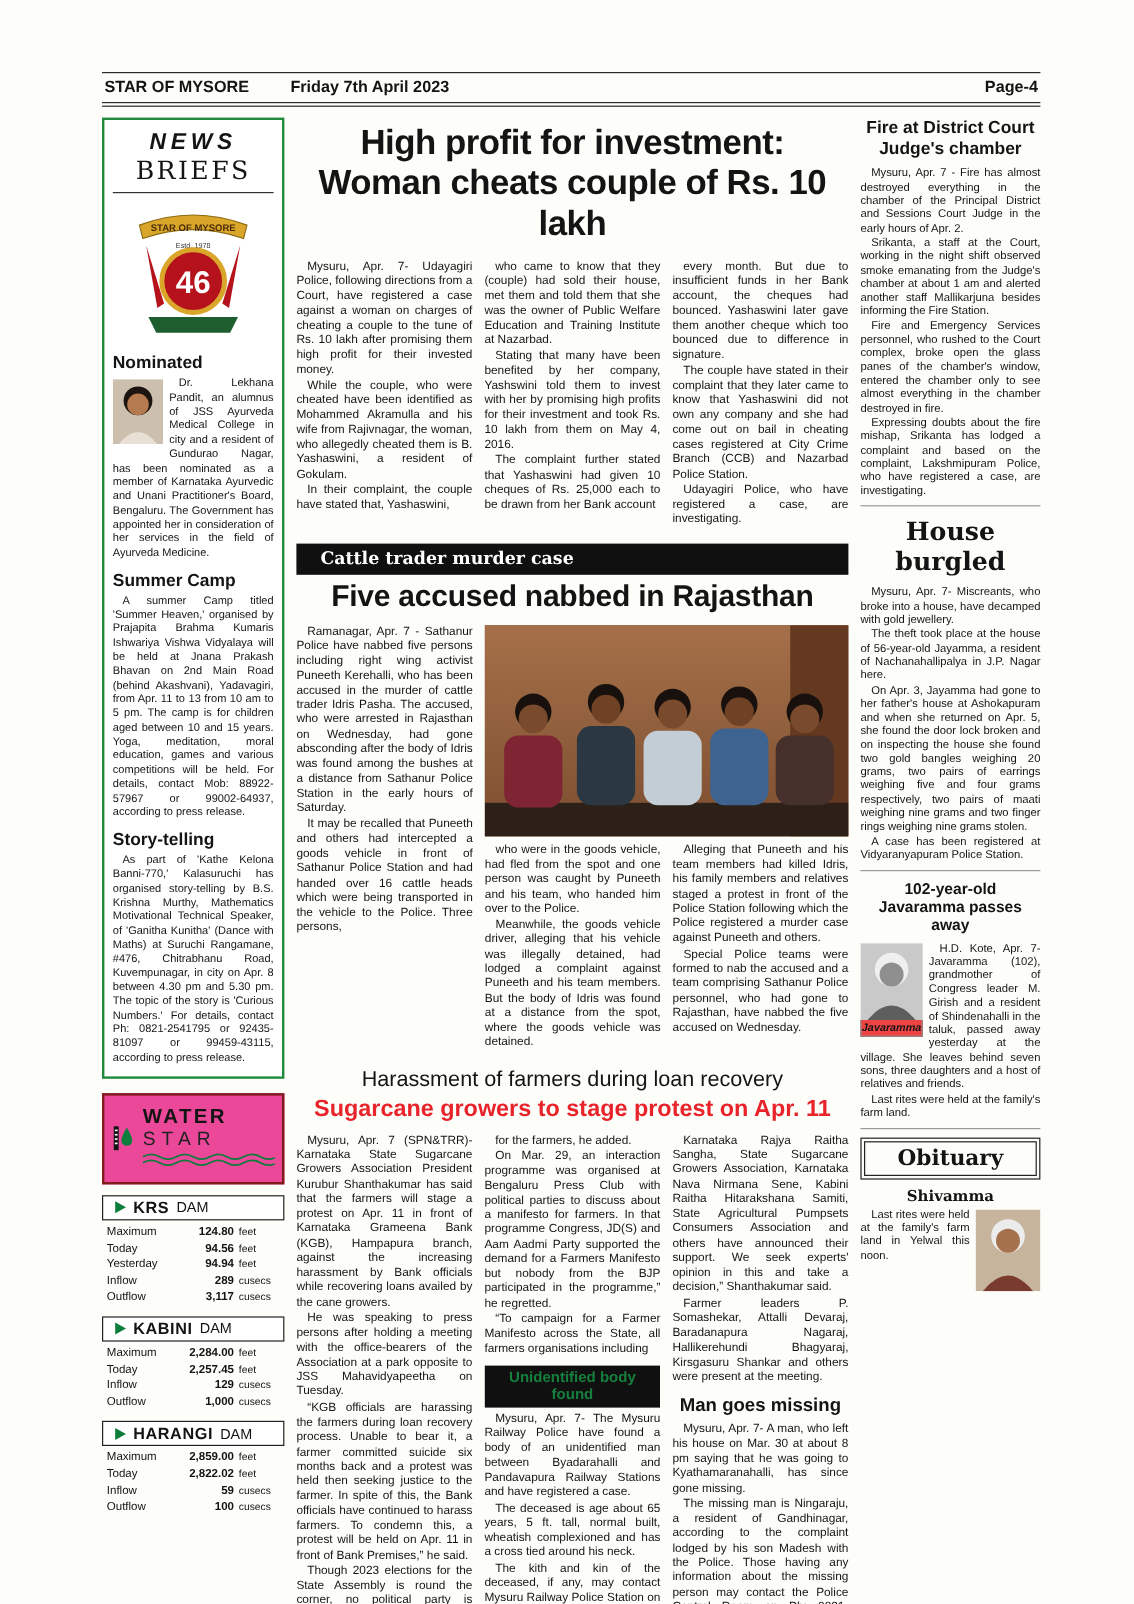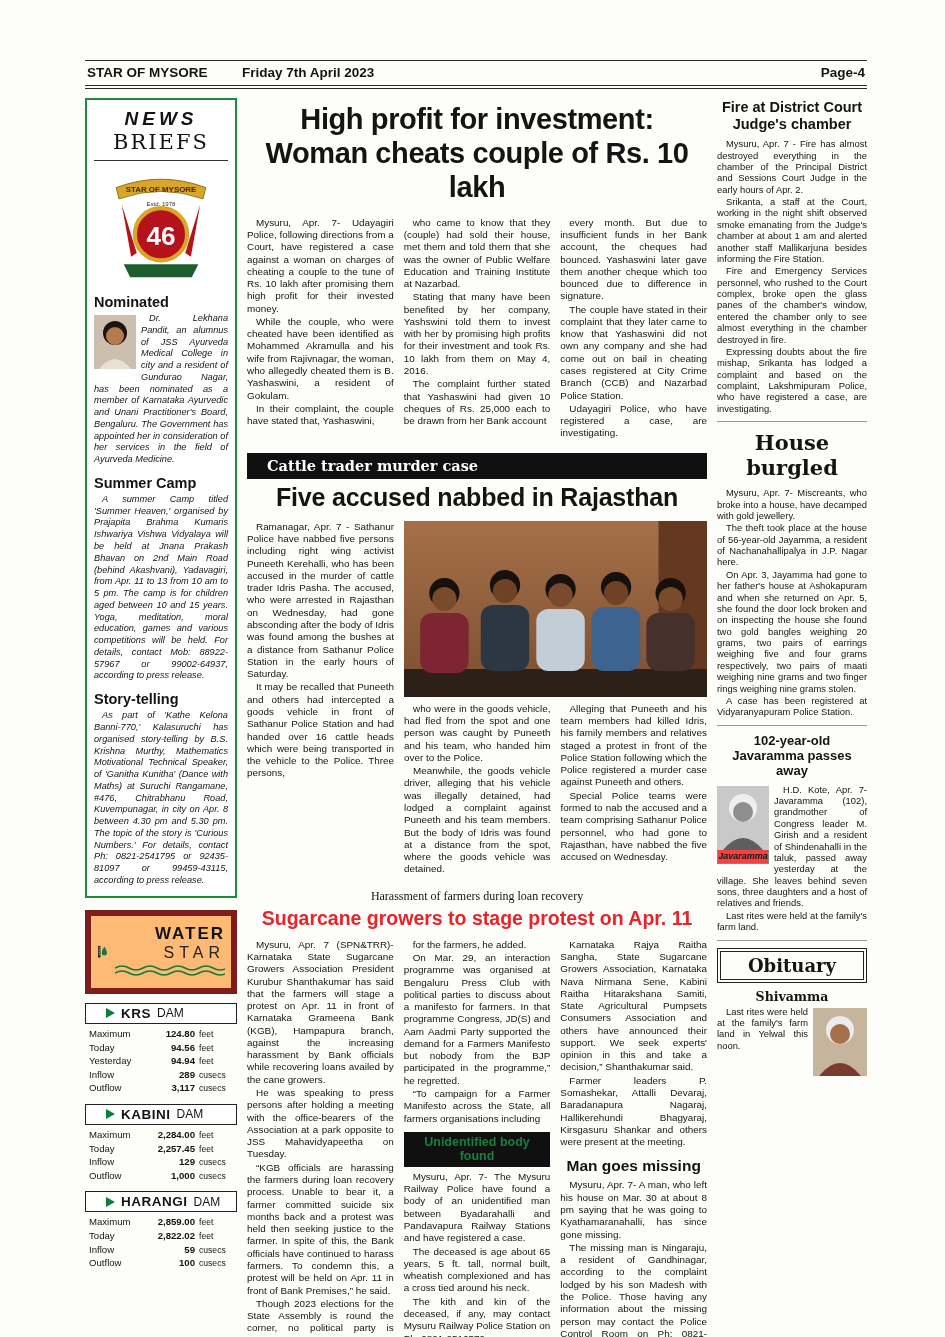--- a/index.html
+++ b/index.html
@@ -30,55 +30,55 @@
   .cols2 { display:flex; gap:10px; }
   .cols2 > * { flex:1; min-width:0; }
 
   
   .briefs-box { border:2px solid #1f8a3a; padding:6px 7px 8px; background:#fff; }
   .briefs-title { text-align:center; border-bottom:1px solid #333; padding:2px 0 6px; margin-bottom:6px; }
   .nb1 { font-size:19px; font-weight:bold; font-style:italic; letter-spacing:4px; }
   .nb2 { font-family:"DejaVu Serif", serif; font-size:21px; letter-spacing:2px; }
   .logo { text-align:center; margin:4px 0 8px; }
   .brief-h { font-size:14.5px; font-weight:bold; margin:9px 0 3px; }
-  .bt-s { font-size:9.2px; line-height:1.28; text-align:justify; hyphens:auto;font-style:italic; }
+  .bt-s { font-size:9.2px; line-height:1.28; text-align:justify; hyphens:auto; }
   .bt-s p { text-indent:8px; margin:0 0 1px; }
   .photo { display:block; }
   .float-l { float:left; margin:2px 5px 1px 0; }
   .float-r { float:right; margin:2px 0 1px 5px; }
 
-  .water-box { border:6px solid #7f1d1d; margin-top:12px; padding:8px 6px; display:flex; gap:7px; align-items:center; background:#fdba74;text-align:right; }
+  .water-box { border:2px solid #7f1d1d; margin-top:12px; padding:8px 6px; display:flex; gap:7px; align-items:center; background:#ec4899; }
   .wl-text { flex:1; }
   .wl1 { font-size:17px; font-weight:bold; letter-spacing:2px; }
   .wl2 { font-size:16px; letter-spacing:5px; color:#222; }
 
   .dam { margin-top:9px; }
-  .dam-head { border:1.5px solid #222; display:flex; align-items:center; gap:6px; padding:2px 20px; background:#fff; }
+  .dam-head { border:1.5px solid #222; display:flex; align-items:center; gap:6px; padding:2px 10px; background:#fff; }
   .pennant { width:0; height:0; border-left:9px solid #0d7d3c; border-top:5px solid transparent; border-bottom:5px solid transparent; }
   .dam-name { font-weight:bold; font-size:13.5px; letter-spacing:.5px; }
   .dam-type { font-size:12px; }
   .dam-rows { padding:3px 2px 0; }
-  .dam-row { display:flex; align-items:flex-end; font-size:9.6px; padding:1.3px 2px; }
+  .dam-row { display:flex; align-items:flex-start; font-size:9.6px; padding:1.3px 2px; }
   .dr-label { flex:1; }
   .dr-value { font-weight:bold; width:52px; text-align:right; }
   .dr-unit { width:38px; padding-left:4px; font-size:8.6px; }
 
   
   .lead-hl { font-size:29px; font-weight:bold; text-align:center; line-height:1.18;
              letter-spacing:-0.4px; margin:4px 4px 12px; }
   .kicker-banner { background:#101010; color:#fff; font-family:"DejaVu Serif", serif; font-weight:bold;
                    font-size:14.5px; padding:4px 8px 5px 20px; margin:12px 0 4px; }
   .cattle-hl { font-size:25px; font-weight:bold; text-align:center; margin:3px 0 9px; letter-spacing:-0.2px; }
   .cattle-body { display:flex; gap:10px; }
   .cattle-c1 { width:147px; flex:none; }
   .cattle-right { flex:1; min-width:0; }
   .photo-group { width:100%; height:176px; margin-bottom:6px; background:#7c4e30; }
   .photo-group svg { display:block; width:100%; height:100%; }
 
-  .serif-kicker { font-family:Liberation Serif, serif; font-size:12px; text-align:center; margin:12px 0 3px; }
+  .serif-kicker { font-family:Liberation Sans, sans-serif; font-size:18px; text-align:center; margin:12px 0 3px; }
   .red-hl { color:#e8232a; font-size:19.5px; font-weight:bold; text-align:center; margin:0 0 9px; }
   .sub-banner { background:#101010; color:#15803d; font-weight:bold; font-size:12.5px; text-align:center;
                 padding:3px 2px 4px; margin:7px 0 4px; }
   .missing-hl { font-size:15.5px; font-weight:bold; text-align:center; margin:9px 0 4px; }
 
   
   .col-right .bt { font-size:9.4px; line-height:1.21; }
   .col-right article + article { border-top:1px solid #9a9a9a; margin-top:7px; padding-top:6px; }
   .rail-hl { font-size:14.5px; font-weight:bold; text-align:center; line-height:1.18; margin:1px 0 5px; }
   .rail-hl.sm { font-size:13px; }

